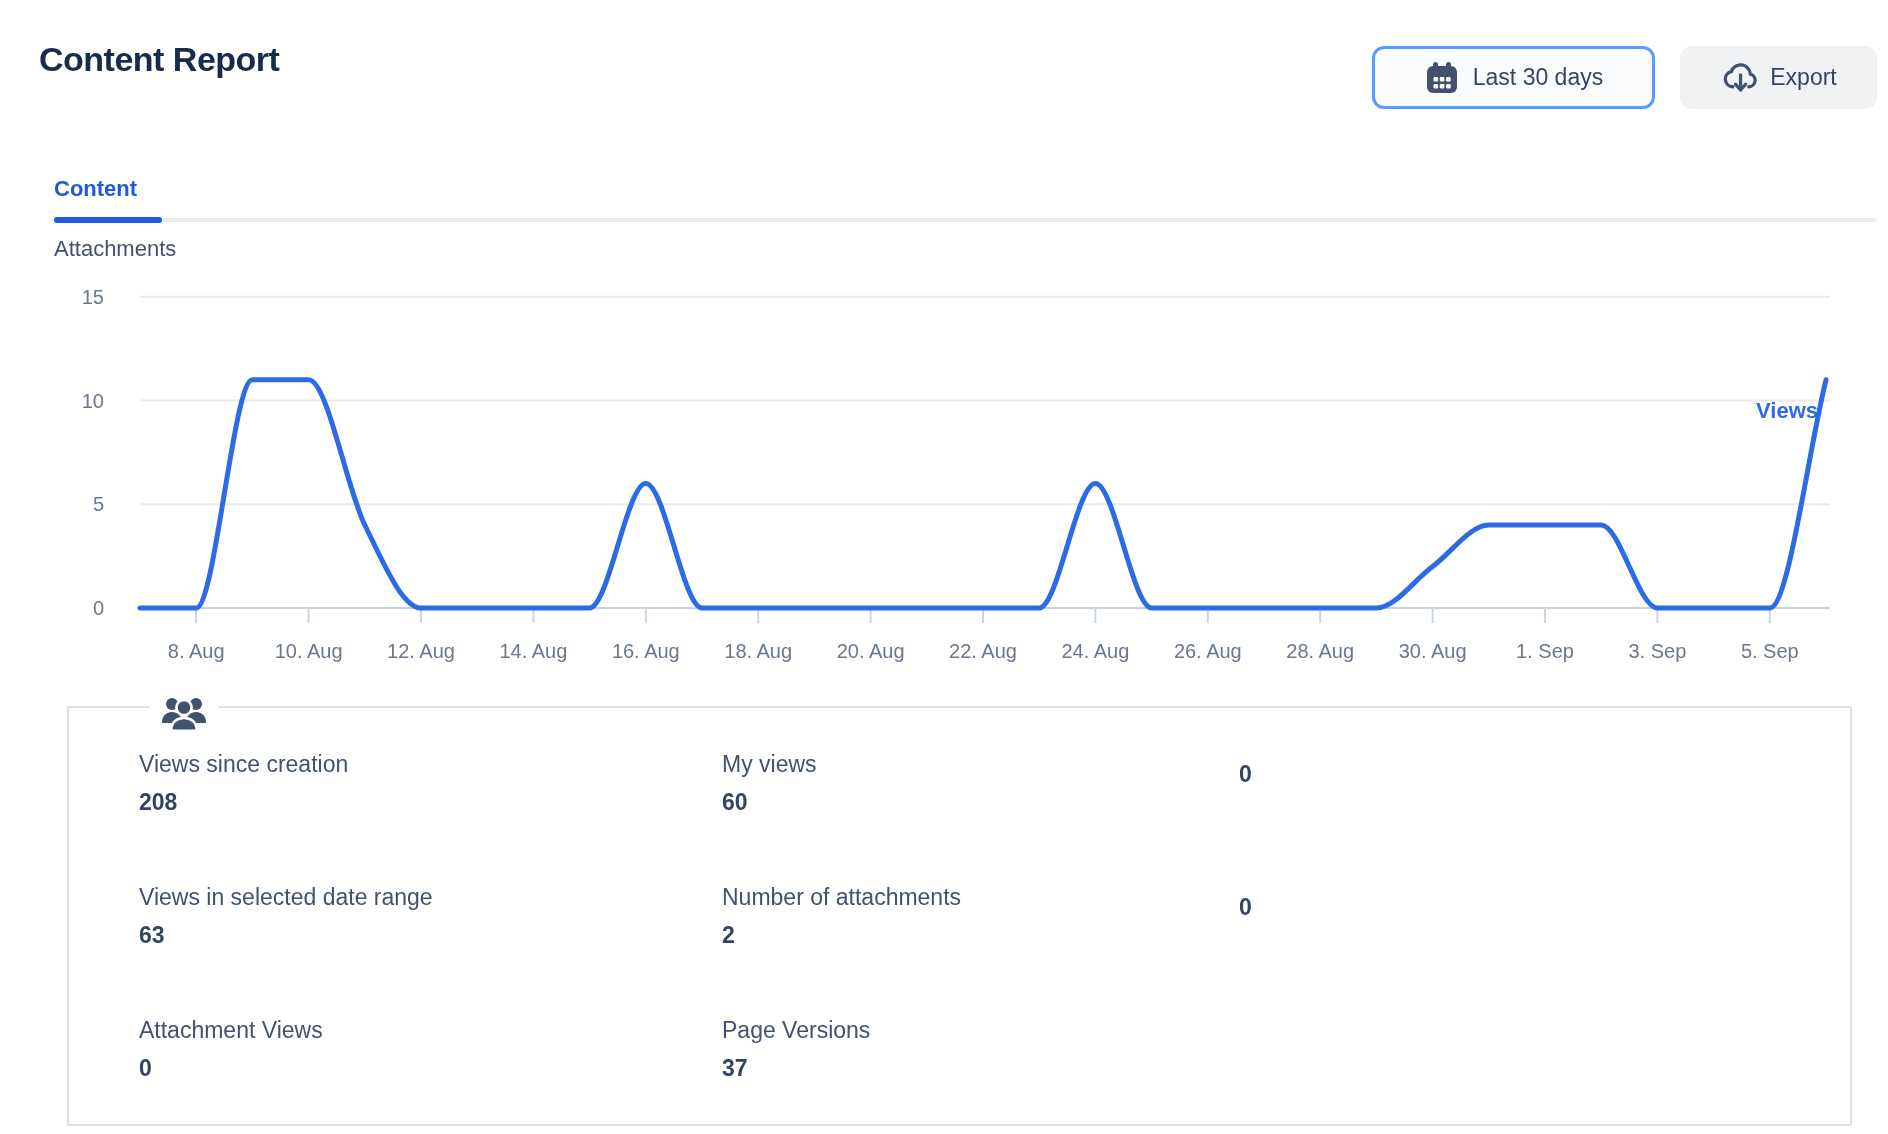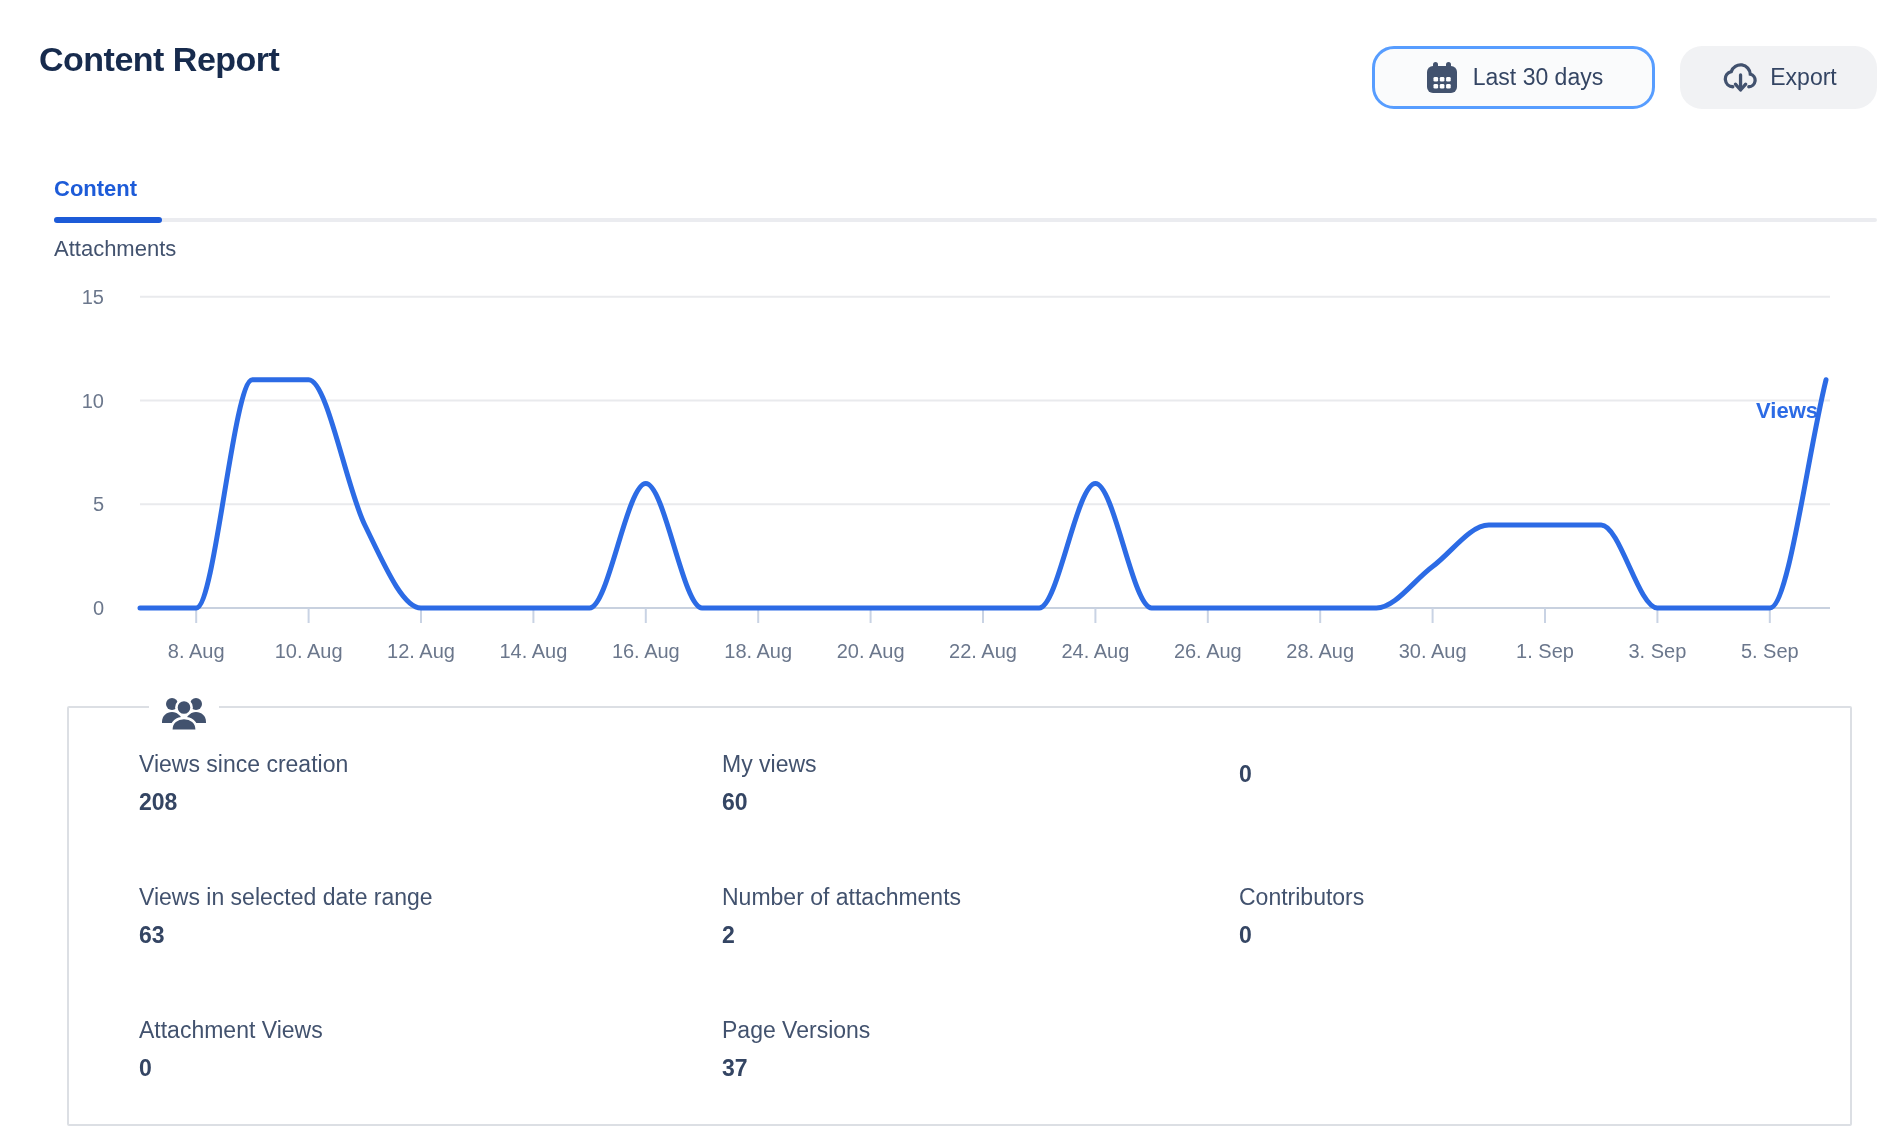--- a/index.html
+++ b/index.html
@@ -10,21 +10,21 @@
   }
   .page-title{
     position:absolute;left:39px;top:40px;margin:0;
     font-size:34px;font-weight:700;letter-spacing:-0.5px;color:#172B4D;
   }
   
   .btn{
     position:absolute;top:46px;height:63px;box-sizing:border-box;
     display:flex;align-items:center;justify-content:center;gap:13px;
     font-size:23px;font-weight:500;color:#344563;cursor:pointer;
-    border-radius:22px;
+    border-radius:12px;
   }
   .btn-daterange{
     left:1372px;width:283px;background:#FAFBFC;border:3px solid #579DFF;
   }
   .btn-export{
     left:1680px;width:197px;background:#F1F2F4;border:none;
   }
   
   .tabs{position:absolute;left:54px;top:176px;display:flex;gap:34px;flex-direction:column;}
   .tab{font-size:22px;cursor:pointer;}
@@ -169,21 +169,20 @@
     </div>
     <div>
       <div class="stat-label">Views in selected date range</div>
       <div class="stat-value">63</div>
     </div>
     <div>
       <div class="stat-label">Number of attachments</div>
       <div class="stat-value">2</div>
     </div>
     <div>
-      <div class="stat-label">Contributors</div>
       <div class="stat-value">0</div>
     </div>
     <div>
       <div class="stat-label">Attachment Views</div>
       <div class="stat-value">0</div>
     </div>
     <div>
       <div class="stat-label">Page Versions</div>
       <div class="stat-value">37</div>
     </div>

